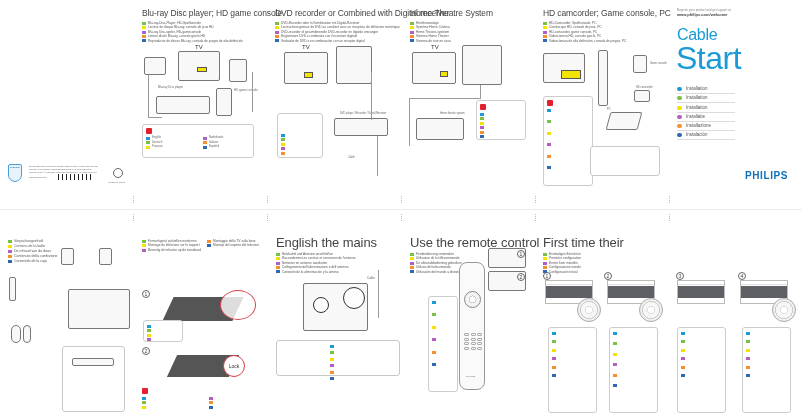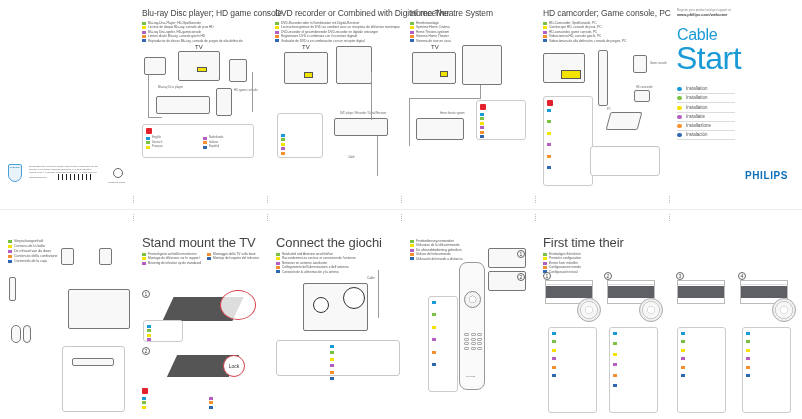--- a/index.html
+++ b/index.html
@@ -365,21 +365,20 @@
   <div class="dev" style="left:61px;top:248px;width:13px;height:17px;"></div>
   <div class="dev" style="left:99px;top:248px;width:13px;height:17px;"></div>
   <div class="dev" style="left:9px;top:277px;width:7px;height:24px;"></div>
   <div class="dev" style="left:68px;top:289px;width:62px;height:40px;"></div>
   <div class="dev" style="left:11px;top:325px;width:10px;height:18px;border-radius:5px;"></div>
   <div class="dev" style="left:23px;top:325px;width:8px;height:18px;border-radius:5px;"></div>
   <div class="box" style="left:62px;top:346px;width:63px;height:66px;"></div>
   <div class="dev" style="left:72px;top:358px;width:42px;height:8px;"></div>
 
   <div class="panel" style="left:142px;top:236px;width:130px;">
-    <div class="ptitle big">Stand mount the TV</div>
     <div style="display:flex;gap:6px;">
       <div class="langs">
         <div class="lang">
             <span class="sq" style="background:#7ac143"></span>
             <span>Fernsehgerät aufstellen montieren</span>
           </div>
         <div class="lang">
             <span class="sq" style="background:#f6e200"></span>
             <span>Montage du téléviseur sur le support</span>
           </div>
@@ -442,21 +441,21 @@
             <span class="sq" style="background:#f4902d"></span>
           </div>
         <div class="nrow">
             <span class="sq" style="background:#2f67b1"></span>
           </div>
       </div>
     </div>
   </div>
 
   <div class="panel" style="left:276px;top:236px;width:130px;">
-    <div class="ptitle big">Connect the giochi</div>
+    <div class="ptitle big">English the mains</div>
     <div class="langs">
       <div class="lang">
           <span class="sq" style="background:#7ac143"></span>
           <span>Netzkabel und Antenne anschließen</span>
         </div>
       <div class="lang">
           <span class="sq" style="background:#f6e200"></span>
           <span>Raccordement au secteur et connexion de l'antenne</span>
         </div>
       <div class="lang">
@@ -494,20 +493,21 @@
       </div>
     <div class="nrow" style="margin-bottom:3px;">
         <span class="sq" style="background:#f4902d"></span>
       </div>
     <div class="nrow">
         <span class="sq" style="background:#2f67b1"></span>
       </div>
   </div>
 
   <div class="panel" style="left:410px;top:236px;width:125px;">
+    <div class="ptitle big">Use the remote control</div>
     <div class="langs">
       <div class="lang">
           <span class="sq" style="background:#7ac143"></span>
           <span>Fernbedienung verwenden</span>
         </div>
       <div class="lang">
           <span class="sq" style="background:#f6e200"></span>
           <span>Utilisation de la télécommande</span>
         </div>
       <div class="lang">

